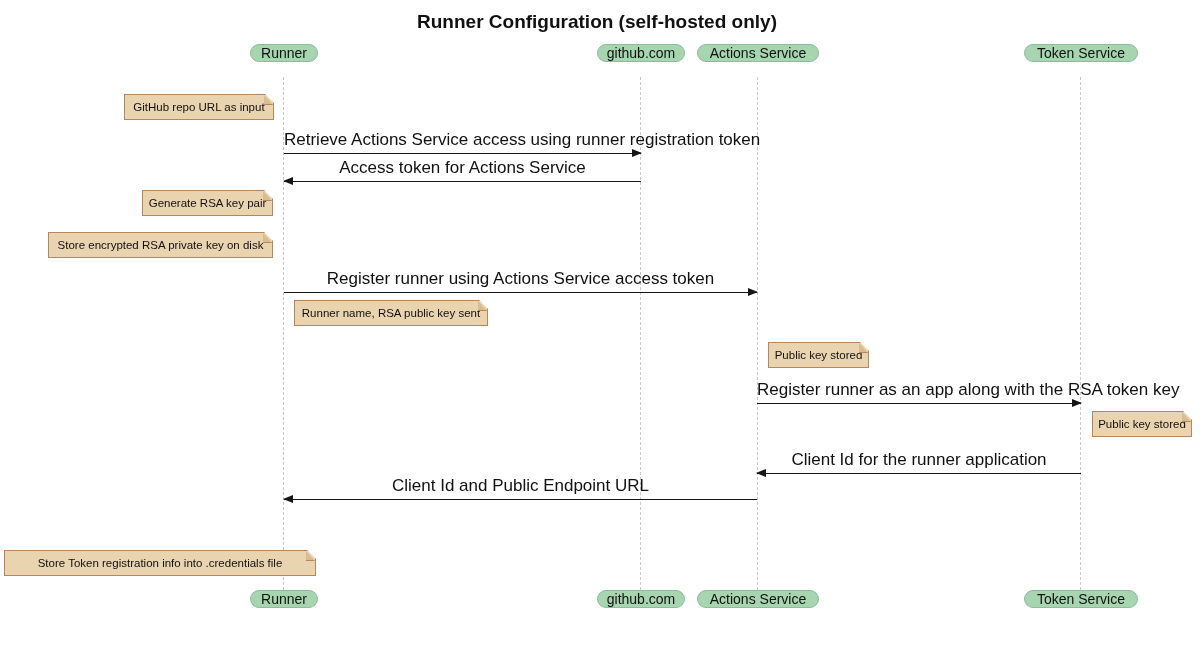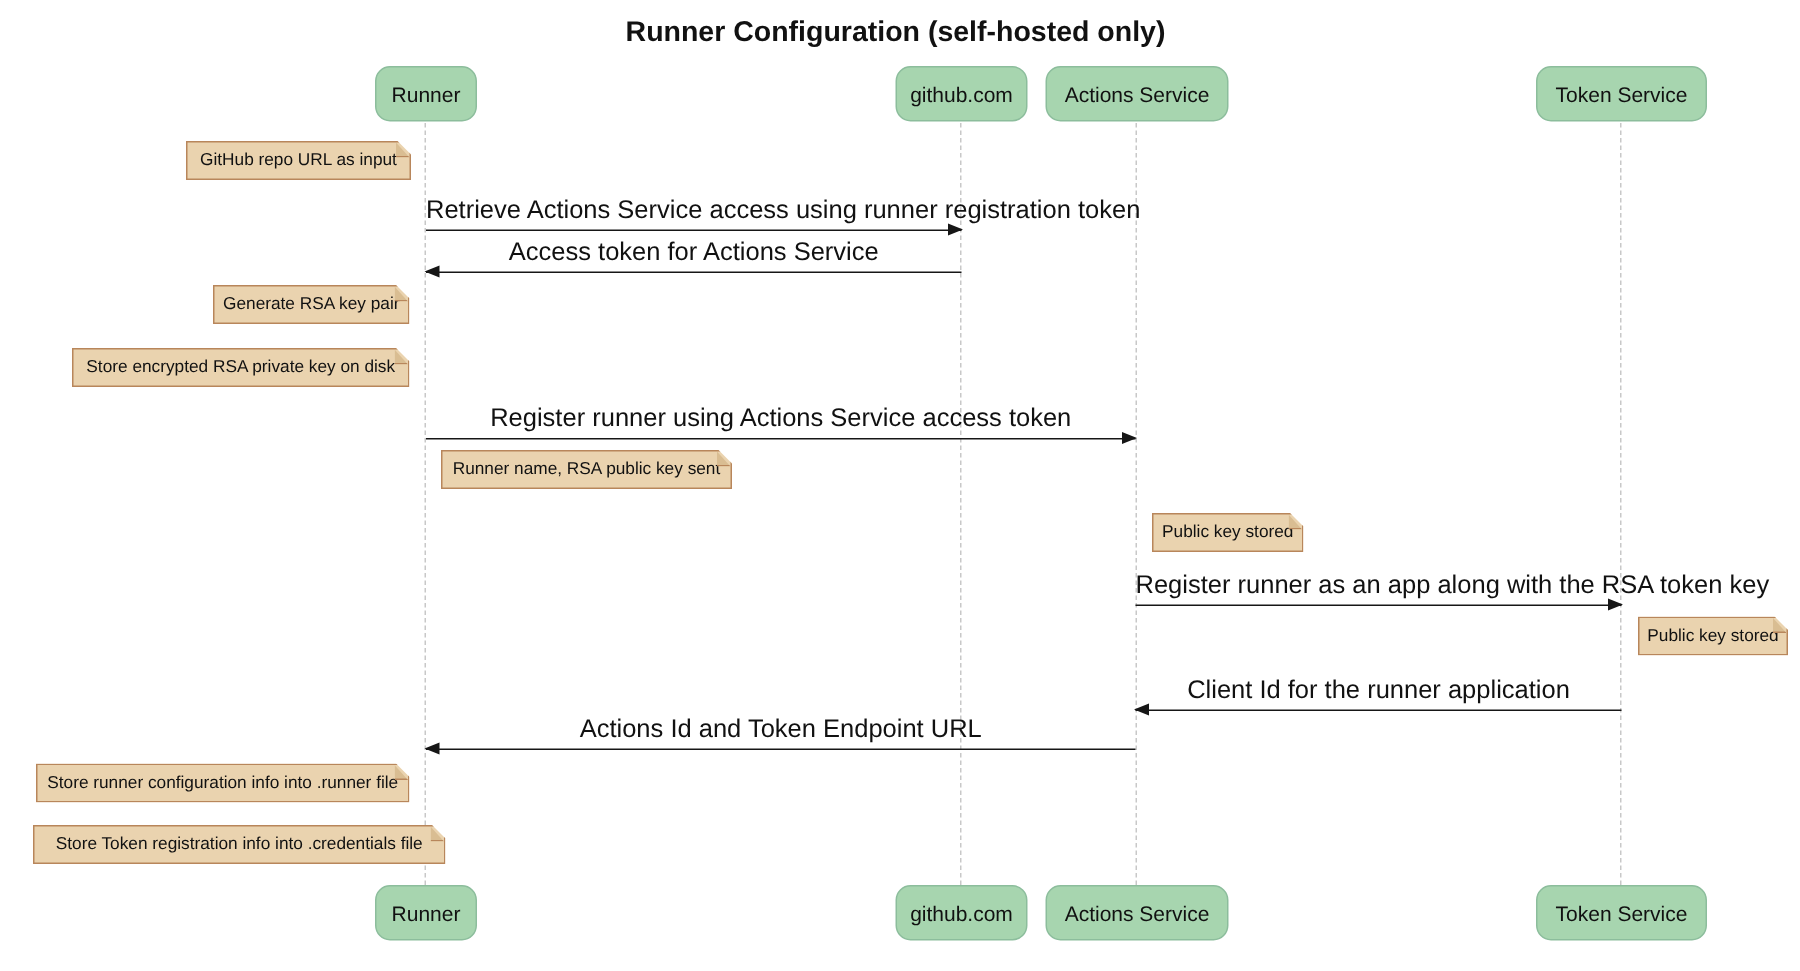--- a/index.html
+++ b/index.html
@@ -20,21 +20,21 @@
     overflow:hidden;
   }
   .title{
     position:absolute;top:11px;left:0;width:1194px;text-align:center;
     font-size:19px;font-weight:bold;
   }
   .lifeline{
     position:absolute;width:0;border-left:1px dashed var(--lifeline-color);
   }
   .participant{
-    position:absolute;height:37px;box-sizing:border-box;
+    position:absolute;height:18px;box-sizing:border-box;
     background:var(--participant-fill);border:1px solid var(--participant-border);
     border-radius:10px;display:flex;align-items:center;justify-content:center;
     font-size:14px;white-space:nowrap;
   }
   .note{
     position:absolute;height:26px;box-sizing:border-box;
     background:var(--note-fill);border:1px solid var(--note-border);
     display:flex;align-items:center;justify-content:center;
     font-size:11.5px;white-space:nowrap;
     clip-path:polygon(0 0,calc(100% - 9px) 0,100% 9px,100% 100%,0 100%);
@@ -95,24 +95,21 @@
     </div>
   <div class="note" style="left:48px;top:232px;width:225px">
       <span>Store encrypted RSA private key on disk</span>
     </div>
   <div class="note" style="left:768px;top:342px;width:101px">
       <span>Public key stored</span>
     </div>
   <div class="note" style="left:1092px;top:411px;width:100px">
       <span>Public key stored</span>
     </div>
-  <div class="note" style="left:24px;top:509px;width:249px">
-      <span>Store runner configuration info into .runner file</span>
-    </div>
-  <div class="note" style="left:22px;top:550px;width:275px">
+  <div class="note" style="left:4px;top:550px;width:312px">
       <span>Store Token registration info into .credentials file</span>
     </div>
 
   <div class="message" style="left:284px;top:130px;width:357px">
     <div class="msg-label">Retrieve Actions Service access using runner registration token</div>
     <div class="msg-line">
         <span class="arrowhead right"></span>
       </div>
   </div>
 
@@ -138,19 +135,19 @@
   </div>
 
   <div class="message" style="left:757px;top:450px;width:324px">
     <div class="msg-label">Client Id for the runner application</div>
     <div class="msg-line">
         <span class="arrowhead left"></span>
       </div>
   </div>
 
   <div class="message" style="left:284px;top:476px;width:473px">
-    <div class="msg-label">Actions Id and Token Endpoint URL</div>
+    <div class="msg-label">Client Id and Public Endpoint URL</div>
     <div class="msg-line">
         <span class="arrowhead left"></span>
       </div>
   </div>
 
 </div>
 
 </body></html>

